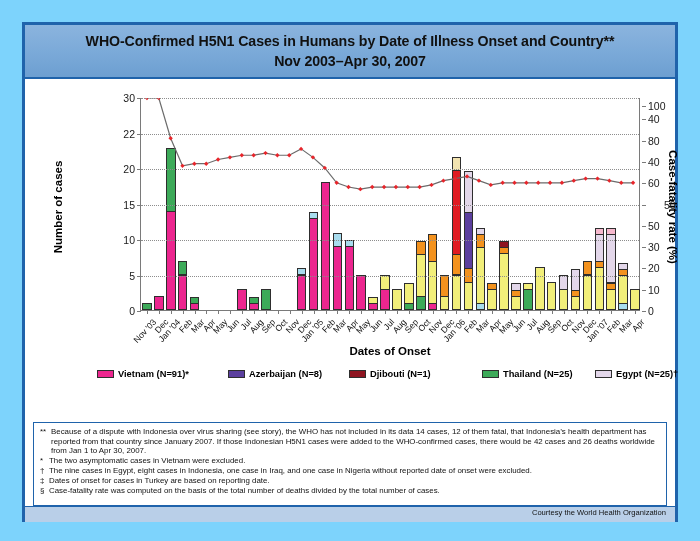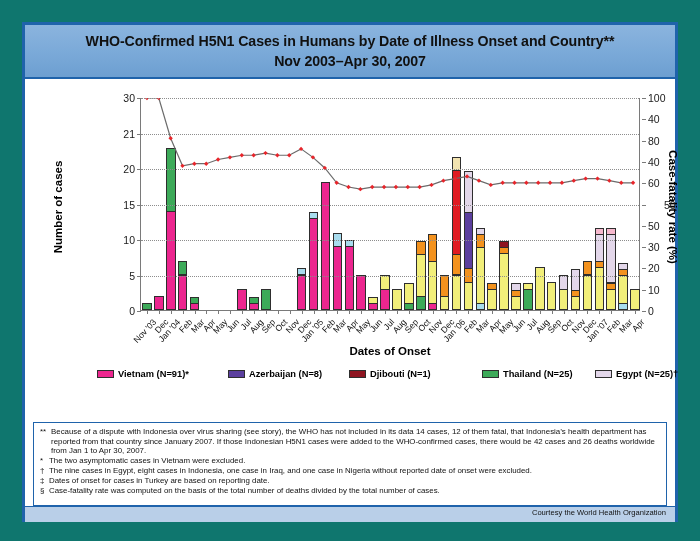--- a/index.html
+++ b/index.html
@@ -5,21 +5,21 @@
   * { box-sizing: border-box; }
   html, body {
     margin: 0; padding: 0;
     width: 700px; height: 541px;
     background: #e9e9e9;
     font-family: "Liberation Sans", sans-serif;
   }
   #page {
     position: relative;
     width: 700px; height: 541px;
-    background: #0f766e;
+    background: #7dd3fc;
     overflow: hidden;
   }
   
   .outer-frame {
     position: absolute;
     left: 22px; top: 22px;
     width: 656px; height: 500px;
     border: 3px solid #1f63ab;
     background: #ffffff;
   }
@@ -508,35 +508,35 @@
           <div class="grid-line" style="top: 71px;"></div>
           <div class="grid-line" style="top: 35.5px;"></div>
           <div class="grid-line" style="top: 0px;"></div>
         </div>
       <div id="yticks-left">
           <div class="ytick-l" style="top: 213px;">0</div>
           <div class="ytick-l" style="top: 177.5px;">5</div>
           <div class="ytick-l" style="top: 142px;">10</div>
           <div class="ytick-l" style="top: 106.5px;">15</div>
           <div class="ytick-l" style="top: 71px;">20</div>
-          <div class="ytick-l" style="top: 35.5px;">21</div>
+          <div class="ytick-l" style="top: 35.5px;">22</div>
           <div class="ytick-l" style="top: 0px;">30</div>
         </div>
       <div id="yticks-right">
           <div class="ytick-r" style="top: 213px;">0</div>
           <div class="ytick-r" style="top: 191.7px;">10</div>
           <div class="ytick-r" style="top: 170.4px;">20</div>
           <div class="ytick-r" style="top: 149.1px;">30</div>
           <div class="ytick-r" style="top: 127.8px;">50</div>
           <div class="ytick-r" style="top: 106.5px; padding-left: 16px;">50</div>
           <div class="ytick-r" style="top: 85.2px;">60</div>
           <div class="ytick-r" style="top: 63.9px;">40</div>
           <div class="ytick-r" style="top: 42.6px;">80</div>
           <div class="ytick-r" style="top: 21.3px;">40</div>
-          <div class="ytick-r" style="top: 0px; text-align: center;">100</div>
+          <div class="ytick-r" style="top: 8px; text-align: center;">100</div>
         </div>
     </div>
   </div>
 
   <div class="legend-panel">
     <div class="legend-grid" id="legend-grid">
         <div class="lg-item">
           <span class="sw" style="background: rgb(236, 38, 143);"></span>
           <span class="lg-txt">Vietnam (N=91)*</span>
         </div>

